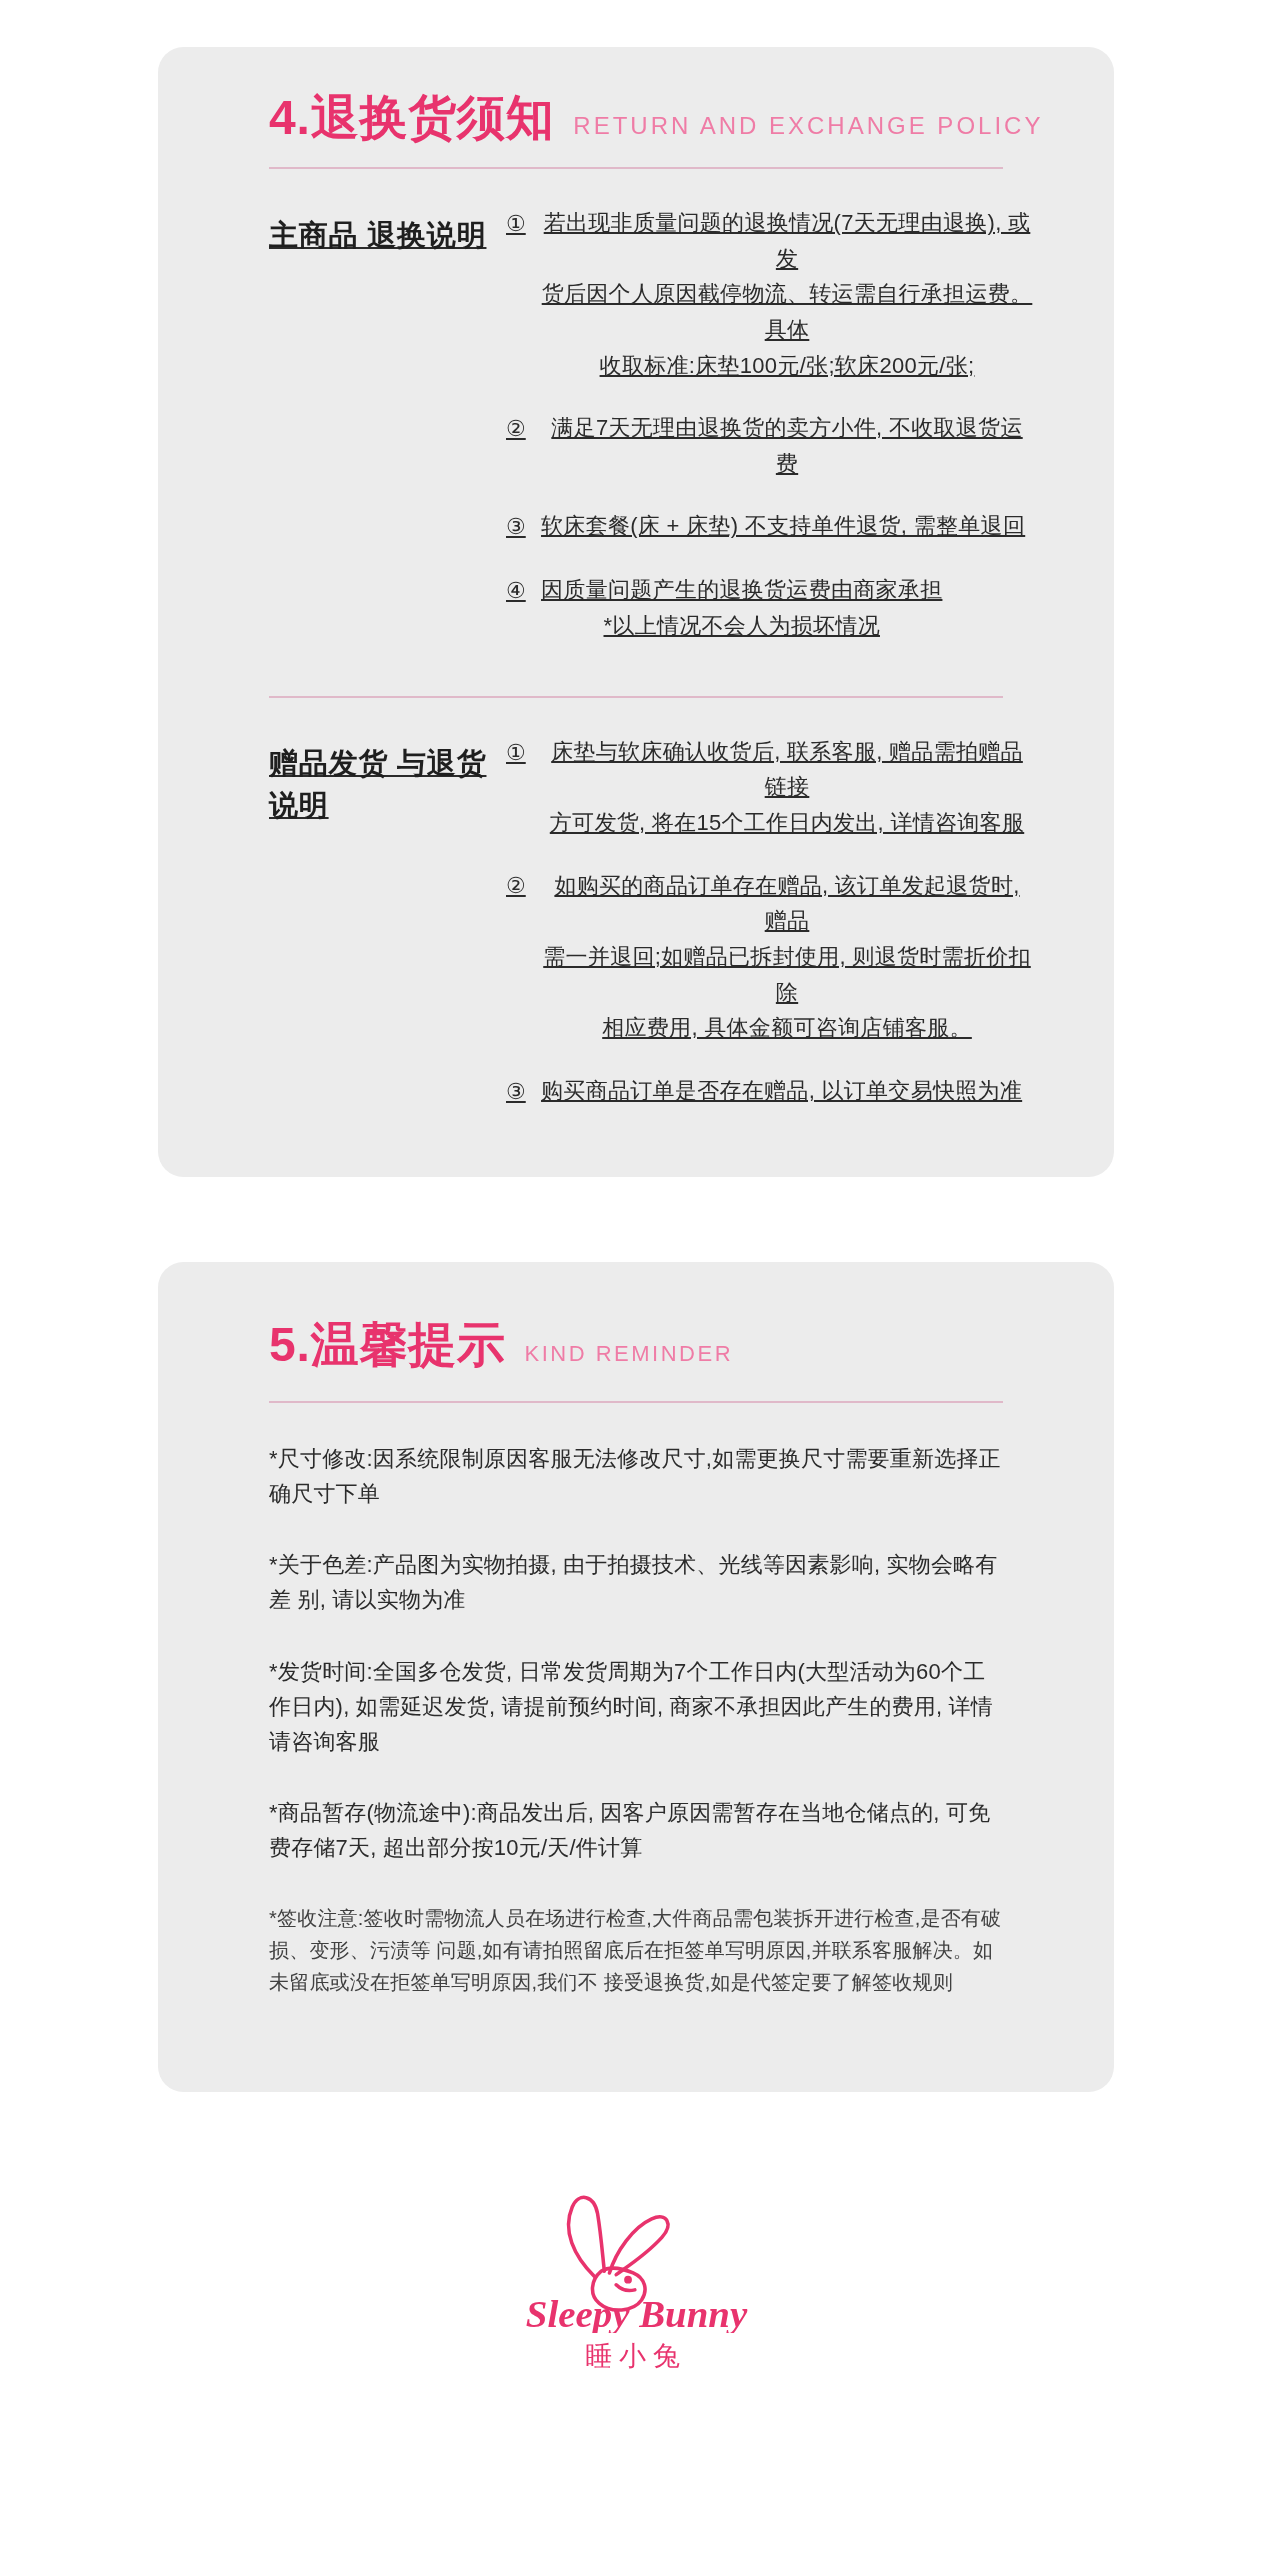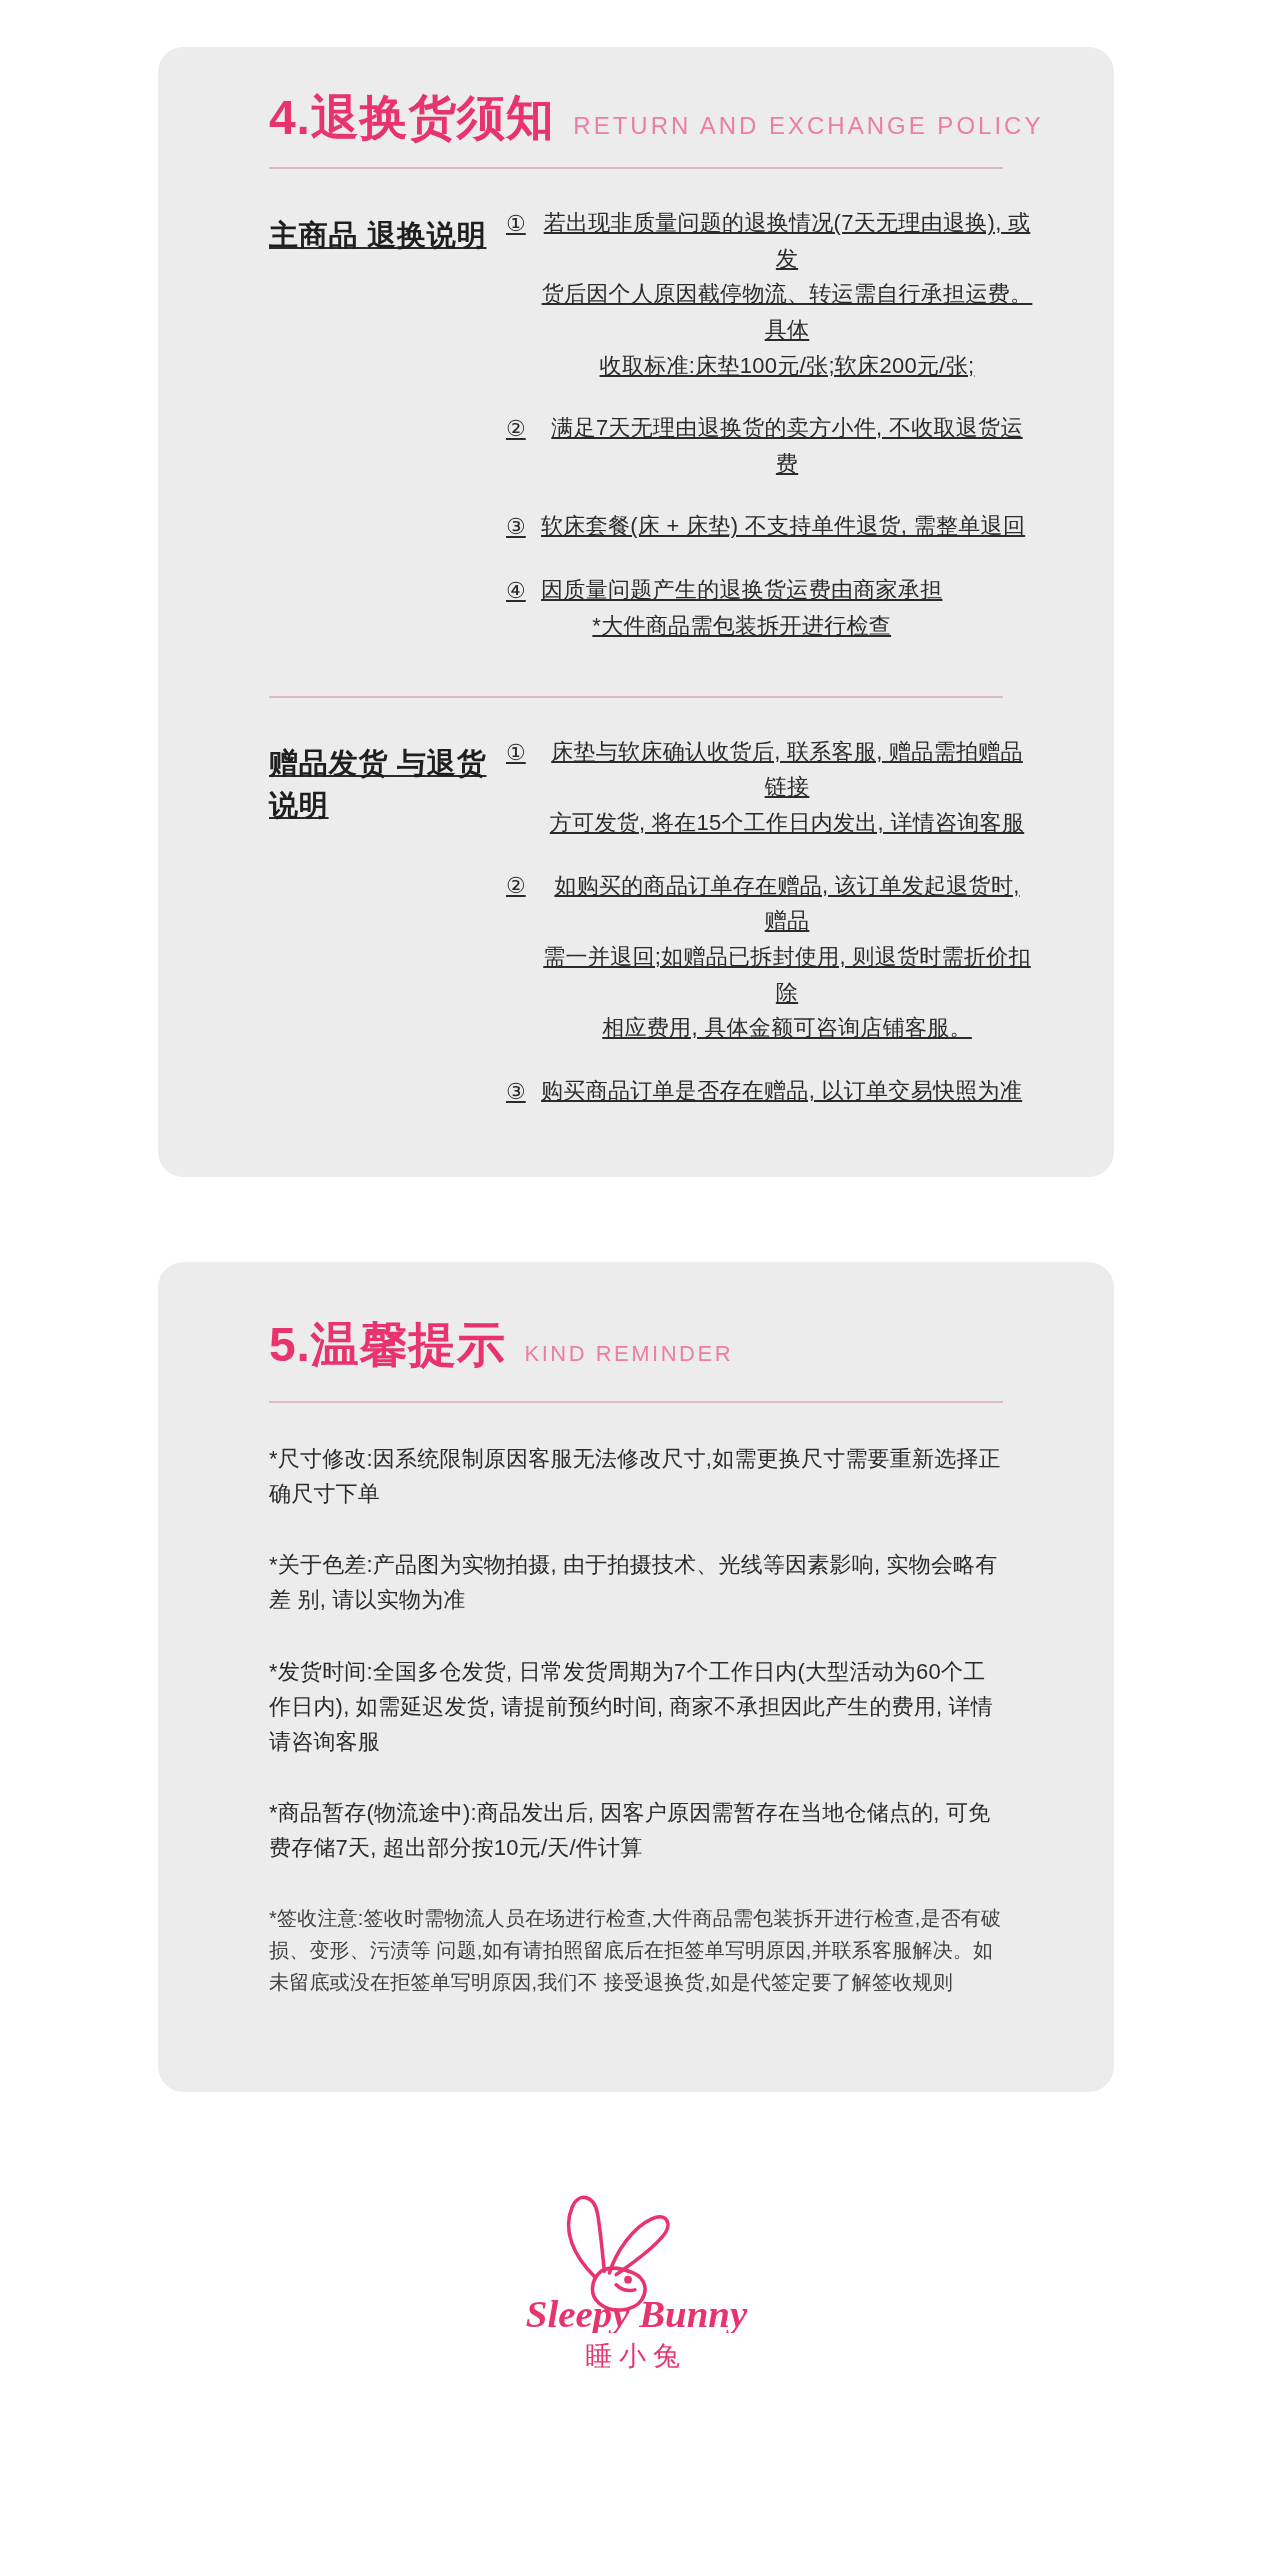--- a/index.html
+++ b/index.html
@@ -185,21 +185,21 @@
           <div class="mark">②</div>
           <div class="txt">满足7天无理由退换货的卖方小件, 不收取退货运费</div>
         </div>
         <div class="item">
           <div class="mark">③</div>
           <div class="txt">软床套餐(床 + 床垫) 不支持单件退货, 需整单退回</div>
         </div>
         <div class="item">
           <div class="mark">④</div>
           <div class="txt">因质量问题产生的退换货运费由商家承担
-*大件商品需包装拆开进行检查</div>
+*以上情况不会人为损坏情况</div>
         </div>
       </div>
     </div>
 
     <div class="inner-rule"></div>
 
     <div class="block">
       <div class="label">赠品发货
 与退货说明</div>
       <div class="items">

